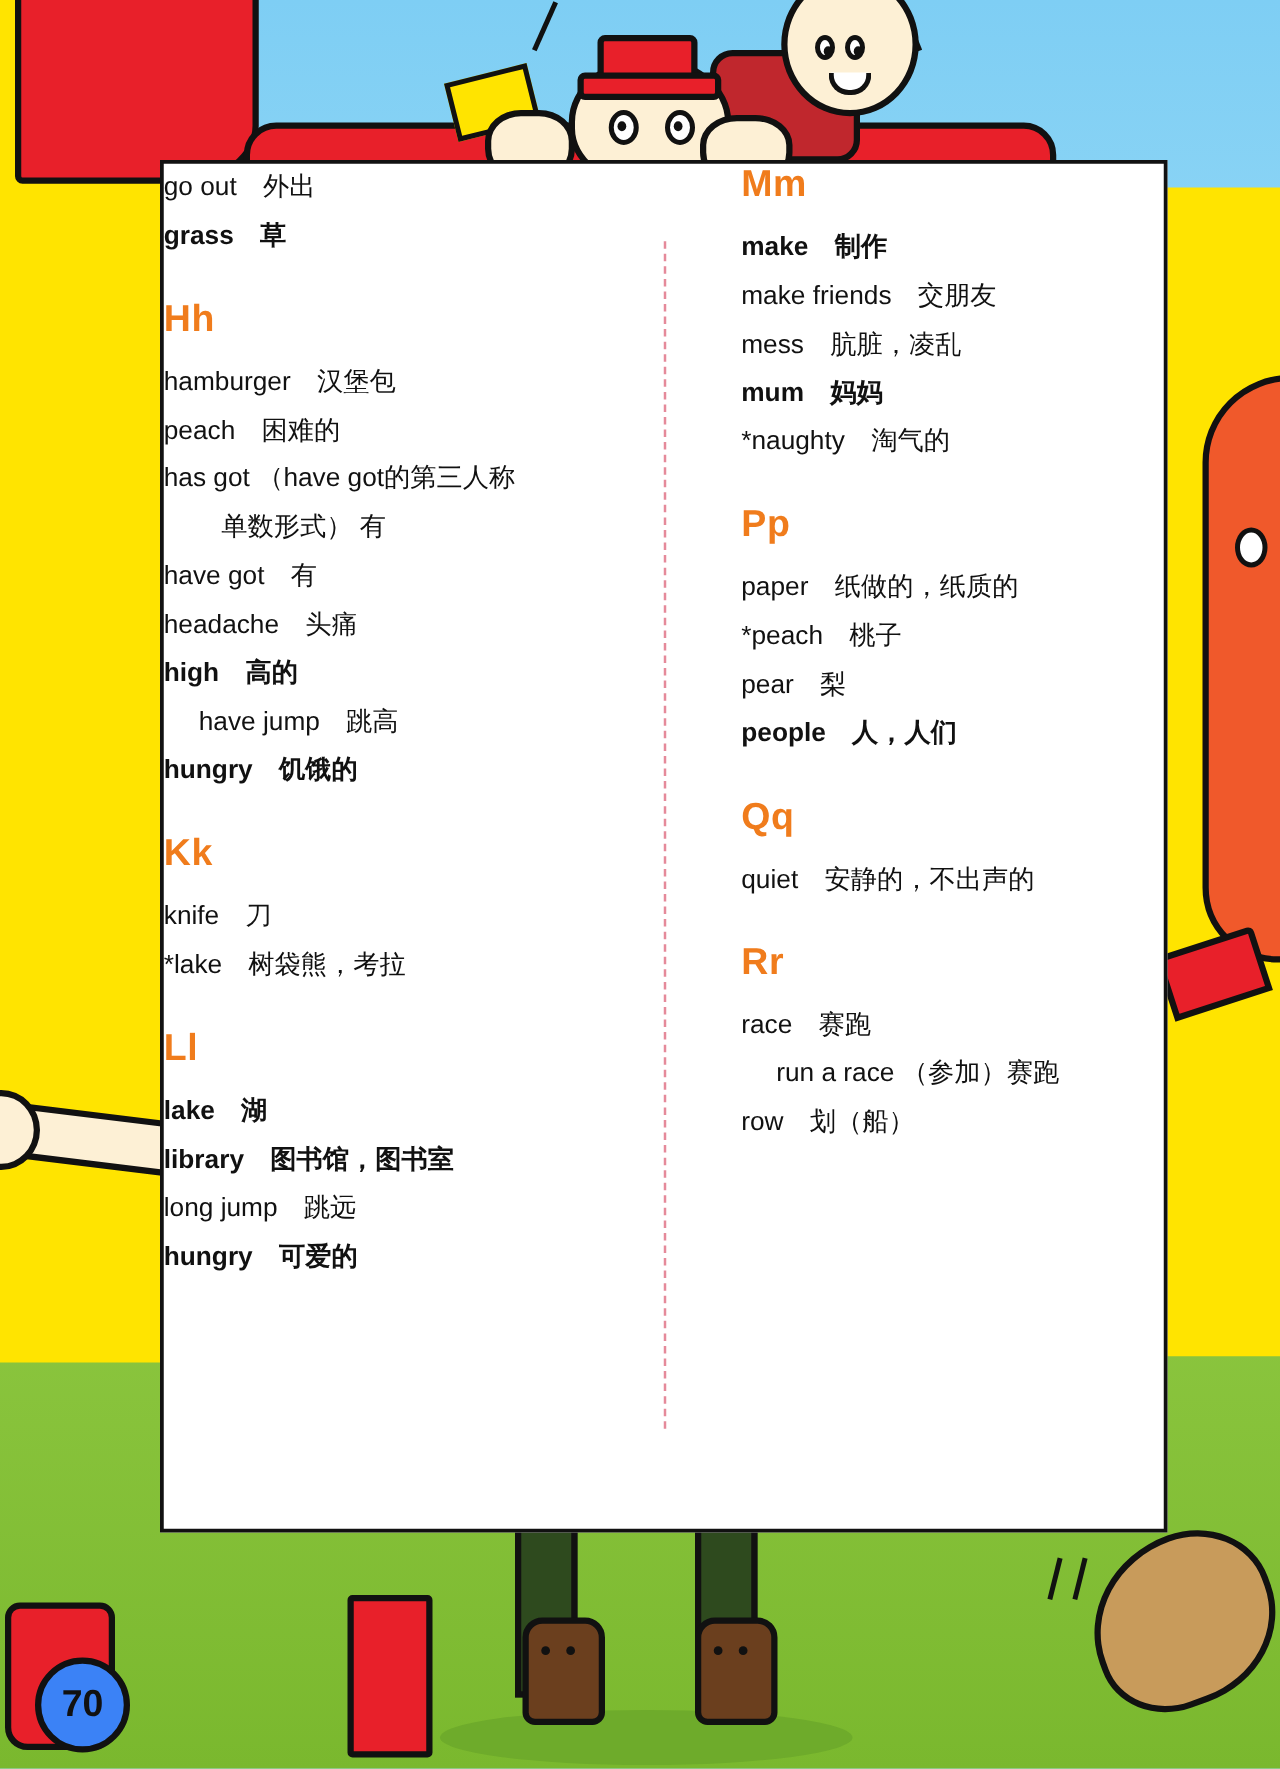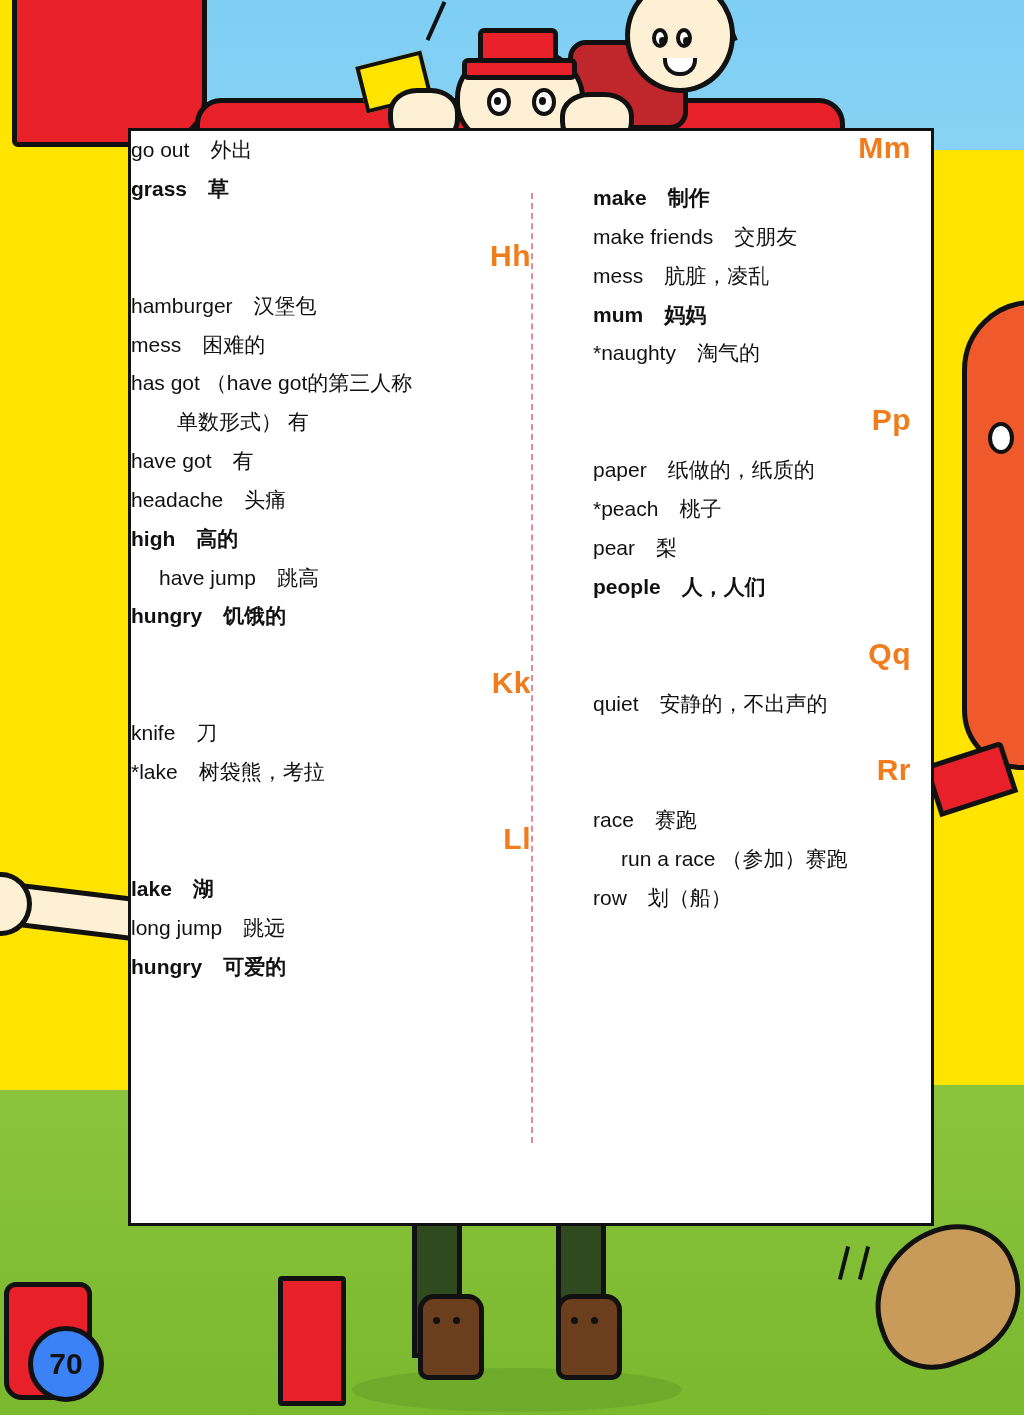--- a/index.html
+++ b/index.html
@@ -270,21 +270,20 @@
     box-sizing: border-box;
     padding: 62px 30px 0 52px;
   }
   .col.right { padding-left: 62px; padding-right: 20px; }
   .section-letter {
     color: #f07c1c;
     font-size: 30px;
     font-weight: bold;
     margin: 30px 0 14px 0;
     letter-spacing: 0.5px;
-    text-align: right;
   }
   .col > .section-letter:first-child { margin-top: 0; }
   .entry {
     font-size: 21px;
     color: #111;
     line-height: 1.85;
     white-space: pre-wrap;
   }
   .entry.bold { font-weight: bold; }
   .entry.indent { padding-left: 28px; }
@@ -345,33 +344,34 @@
   <div class="page-num">70</div>
 
   <div class="sheet">
     <div class="divider"></div>
     <div class="cols">
       <div class="col left list" id="col-left">
           <div class="entry">go out　外出</div>
           <div class="entry bold">grass　草</div>
           <div class="section-letter">Hh</div>
           <div class="entry">hamburger　汉堡包</div>
-          <div class="entry">mess　困难的</div>
+          <div class="entry">peach　困难的</div>
           <div class="entry">has got （have got的第三人称</div>
           <div class="entry indent2">单数形式） 有</div>
           <div class="entry">have got　有</div>
           <div class="entry">headache　头痛</div>
           <div class="entry bold">high　高的</div>
           <div class="entry indent">have jump　跳高</div>
           <div class="entry bold">hungry　饥饿的</div>
           <div class="section-letter">Kk</div>
           <div class="entry">knife　刀</div>
           <div class="entry">*lake　树袋熊，考拉</div>
           <div class="section-letter">Ll</div>
           <div class="entry bold">lake　湖</div>
+          <div class="entry bold">library　图书馆，图书室</div>
           <div class="entry">long jump　跳远</div>
           <div class="entry bold">hungry　可爱的</div>
         </div>
       <div class="col right list" id="col-right">
           <div class="section-letter">Mm</div>
           <div class="entry bold">make　制作</div>
           <div class="entry">make friends　交朋友</div>
           <div class="entry">mess　肮脏，凌乱</div>
           <div class="entry bold">mum　妈妈</div>
           <div class="entry">*naughty　淘气的</div>

